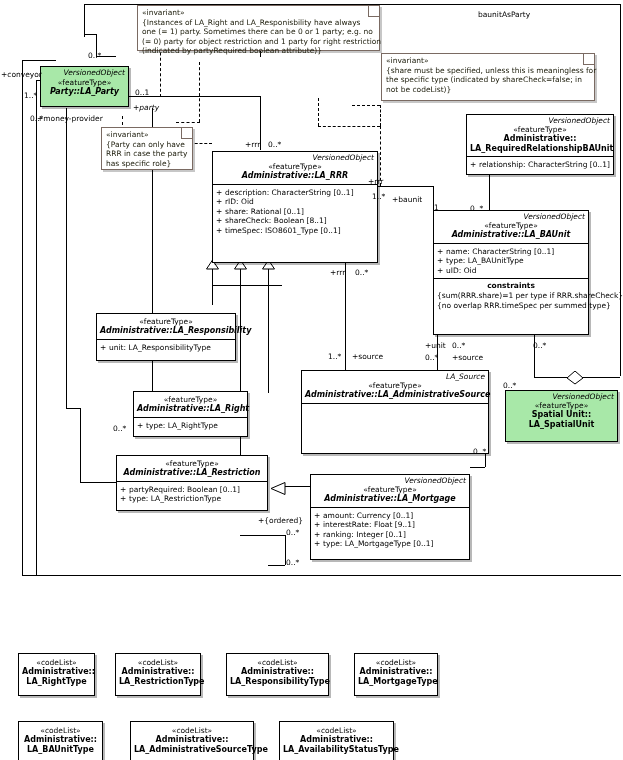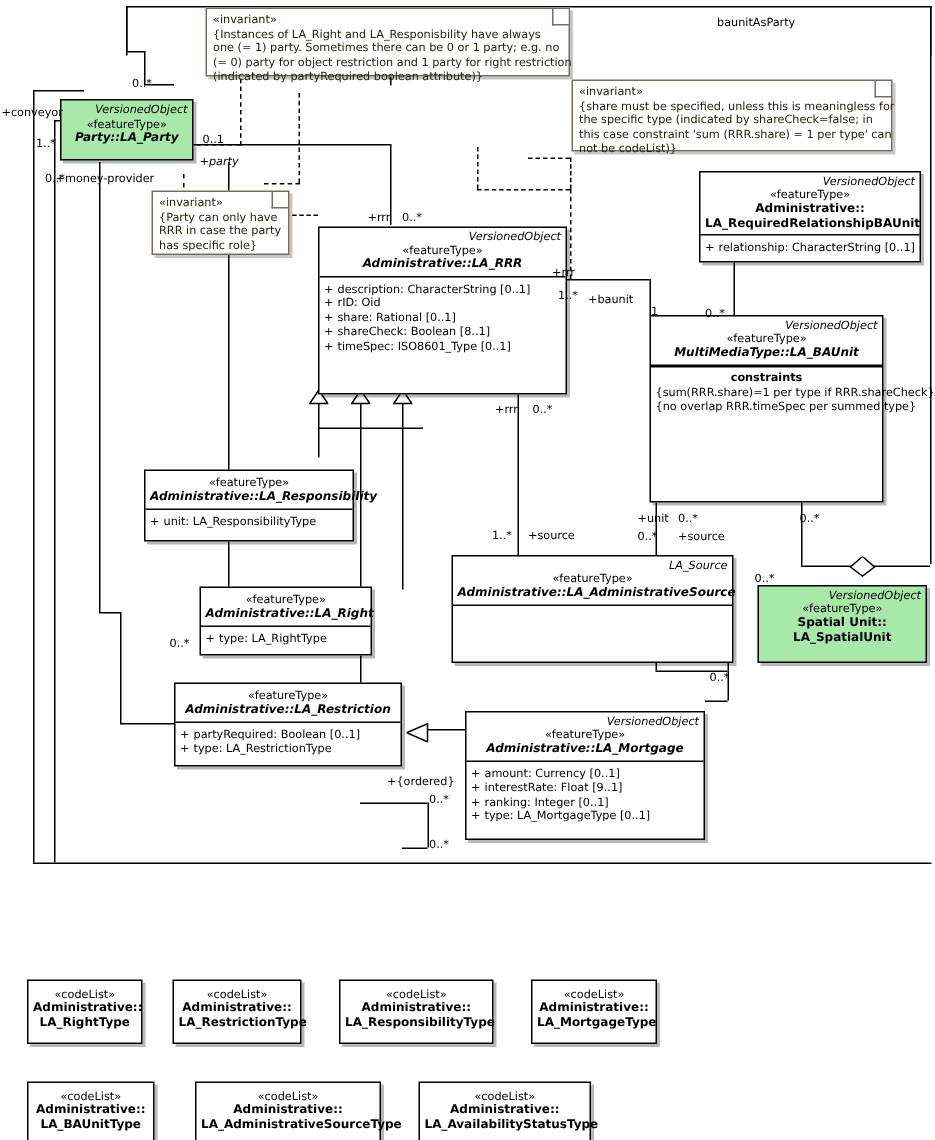--- a/index.html
+++ b/index.html
@@ -168,21 +168,20 @@
     <div class="l">one (= 1) party. Sometimes there can be 0 or 1 party; e.g. no</div>
     <div class="l">(= 0) party for object restriction and 1 party for right restriction</div>
     <div class="l">(indicated by partyRequired boolean attribute)}</div>
   </div>
 
   <div class="note" id="note1" style="left:381px;top:53px;width:214px;height:48px;">
     <div class="fold"></div>
     <div class="l">«invariant»</div>
     <div class="l">{share must be specified, unless this is meaningless for</div>
     <div class="l">the specific type (indicated by shareCheck=false; in</div>
-    <div class="l">this case constraint 'sum (RRR.share) = 1 per type' can</div>
     <div class="l">not be codeList)}</div>
   </div>
 
   <div class="note" id="note2" style="left:101px;top:127px;width:92px;height:43px;">
     <div class="fold"></div>
     <div class="l">«invariant»</div>
     <div class="l">{Party can only have</div>
     <div class="l">RRR in case the party</div>
     <div class="l">has specific role}</div>
   </div>
@@ -221,23 +220,28 @@
     <div class="sep"></div>
     <div class="attrs">
       <div class="attr"><span class="plus">+</span><span>relationship:  CharacterString [0..1]</span></div>
     </div>
   </div>
 
   <div class="cls" style="left:433px;top:210px;width:156px;height:125px;">
     <div class="vo">VersionedObject</div>
     <div class="hdr" style="padding-top:0;">
       <div class="stereo">«featureType»</div>
-      <div class="nm">MultiMediaType::LA_BAUnit</div>
-    </div>
-    <div class="sep"></div>
+      <div class="nm">Administrative::LA_BAUnit</div>
+    </div>
+    <div class="sep"></div>
+    <div class="attrs">
+      <div class="attr"><span class="plus">+</span><span>name:  CharacterString [0..1]</span></div>
+      <div class="attr"><span class="plus">+</span><span>type:  LA_BAUnitType</span></div>
+      <div class="attr"><span class="plus">+</span><span>uID:  Oid</span></div>
+    </div>
     <div class="sep"></div>
     <div class="cons-ttl">constraints</div>
     <div class="cons">{sum(RRR.share)=1 per type if RRR.shareCheck}</div>
     <div class="cons">{no overlap RRR.timeSpec per summed type}</div>
   </div>
 
   <div class="cls" style="left:96px;top:313px;width:140px;height:48px;">
     <div class="hdr" style="padding-top:3px;">
       <div class="stereo">«featureType»</div>
       <div class="nm">Administrative::LA_Responsibility</div>
@@ -264,21 +268,21 @@
       <div class="stereo">«featureType»</div>
       <div class="nm">Administrative::LA_Restriction</div>
     </div>
     <div class="sep"></div>
     <div class="attrs">
       <div class="attr"><span class="plus">+</span><span>partyRequired:  Boolean [0..1]</span></div>
       <div class="attr"><span class="plus">+</span><span>type:  LA_RestrictionType</span></div>
     </div>
   </div>
 
-  <div class="cls" style="left:301px;top:370px;width:188px;height:72px;">
+  <div class="cls" style="left:301px;top:370px;width:188px;height:84px;">
     <div class="vo">LA_Source</div>
     <div class="hdr" style="padding-top:0;">
       <div class="stereo">«featureType»</div>
       <div class="nm">Administrative::LA_AdministrativeSource</div>
     </div>
     <div class="sep"></div>
   </div>
 
   <div class="cls" style="left:310px;top:474px;width:160px;height:86px;">
     <div class="vo">VersionedObject</div>

